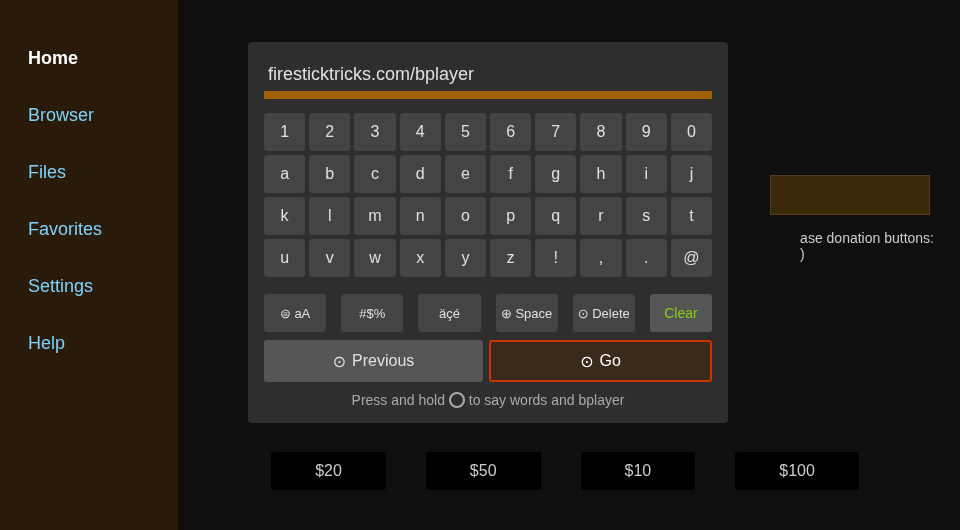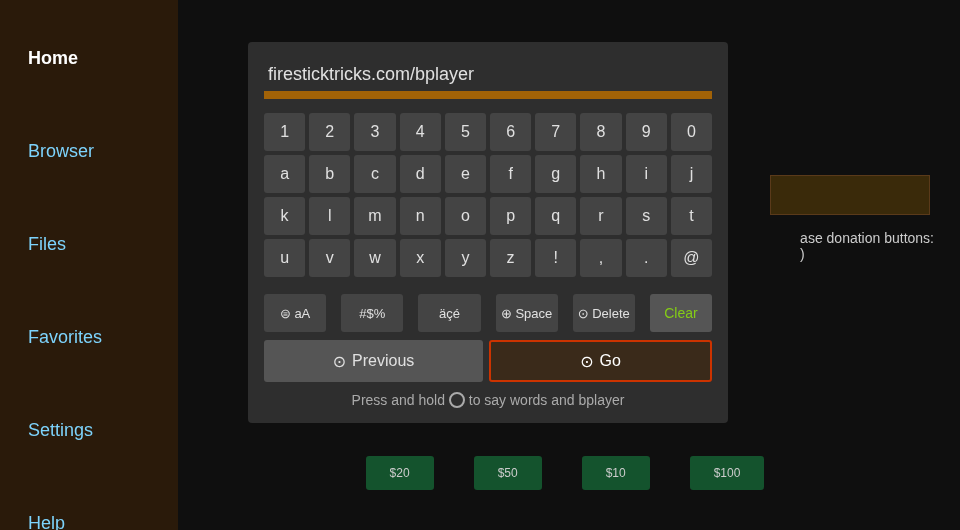--- a/index.html
+++ b/index.html
@@ -15,21 +15,20 @@
     
     .sidebar {
       position: absolute;
       left: 0; top: 0;
       width: 178px;
       height: 100%;
       background: #2a1a0a;
       display: flex;
       flex-direction: column;
       padding-top: 30px;
-      gap: 36px;
     }
     .sidebar-item {
       padding: 18px 28px;
       color: #7dd3fc;
       font-size: 18px;
       font-weight: 400;
       cursor: pointer;
     }
     .sidebar-item.active {
       color: #fff;
@@ -176,25 +175,25 @@
       bottom: 40px;
       left: 200px;
       right: 30px;
       display: flex;
       justify-content: center;
       gap: 40px;
       z-index: 6;
       color: #ccc;
     }
     .d-btn {
-      background: #14532d;
+      background: #000000;
       color: #ccc;
       border: none;
-      padding: 10px 24px;
-      font-size: 12px;
+      padding: 10px 44px;
+      font-size: 16px;
       cursor: pointer;
       border-radius: 3px;
     }
 
     .top-right-box {
       position: absolute;
       right: 30px;
       top: 175px;
       width: 160px;
       height: 40px;

